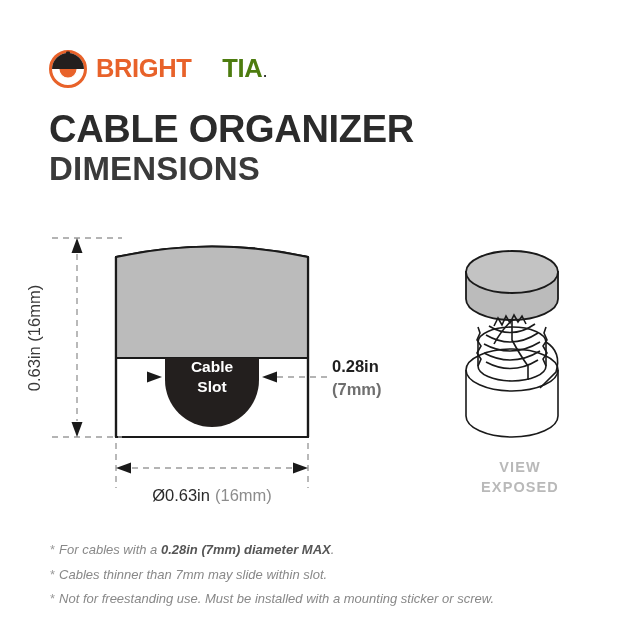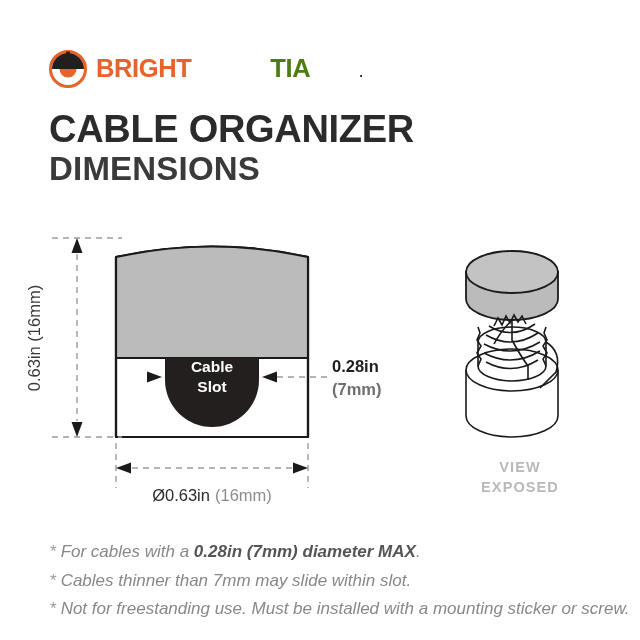--- a/index.html
+++ b/index.html
@@ -10,21 +10,21 @@
     overflow: hidden;
   }
   .page { position: relative; width: 640px; height: 640px; background: #fff; }
 
   
   .logo-row { position: absolute; left: 49px; top: 50px; display: flex; align-items: center; }
   .logo-mark { width: 38px; height: 38px; flex: none; }
   .logo-word {
     margin-left: 9px; font-size: 25.5px; font-weight: 700;
     letter-spacing: -0.4px; line-height: 1; white-space: nowrap;
-    display: flex; align-items: baseline; gap: 48px;
+    display: flex; align-items: baseline;
   }
   .lw-bright { color: #E8622A; }
   .lw-tia { color: #4d7c0f; margin-left: 31px; }
   .lw-dot { color: #2E2E2E; font-size: 13px; margin-left: 1px; }
 
   
   .title-main {
     position: absolute; left: 49px; top: 110px;
     font-size: 38px; font-weight: 700; color: #2B2B2B;
     letter-spacing: -0.3px; line-height: 1.05; white-space: nowrap;
@@ -41,21 +41,21 @@
 
   .exposed-label {
     position: absolute; left: 440px; top: 458px; width: 160px;
     text-align: center; color: #B9B9B9; font-size: 14.5px;
     font-weight: 700; letter-spacing: 1.1px; line-height: 1.35;
   }
 
   
   .notes { position: absolute; left: 50px; top: 543px; width: 545px; }
   .note {
-    font-size: 17px; font-style: italic; color: #888888;
+    font-size: 13px; font-style: italic; color: #888888;
     line-height: 1.0; margin-bottom: 11.5px; white-space: nowrap;
   }
   .note .star { color: #9a9a9a; margin-right: 4px; font-style: normal; }
   .note b { color: #555555; font-weight: 700; font-style: italic; }
 </style>
 </head>
 <body>
 
 <div class="page">
 

